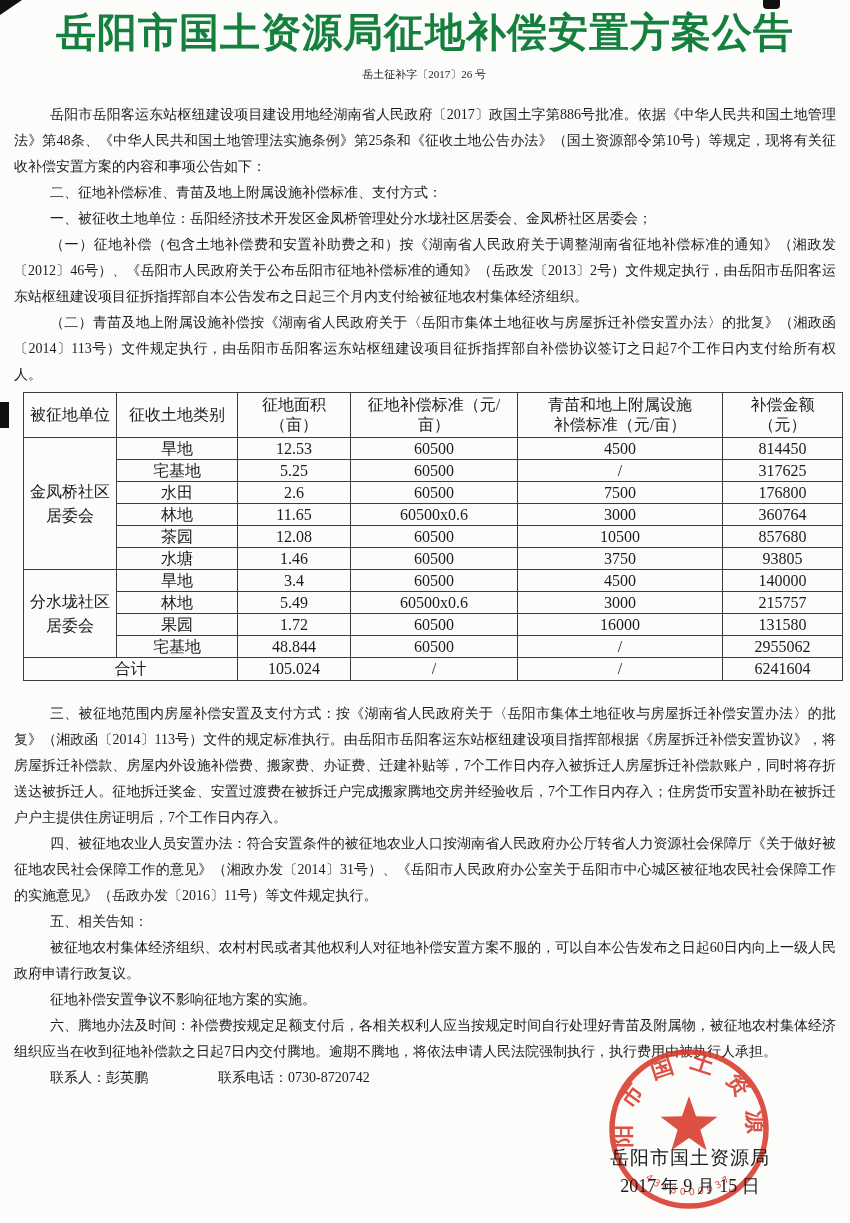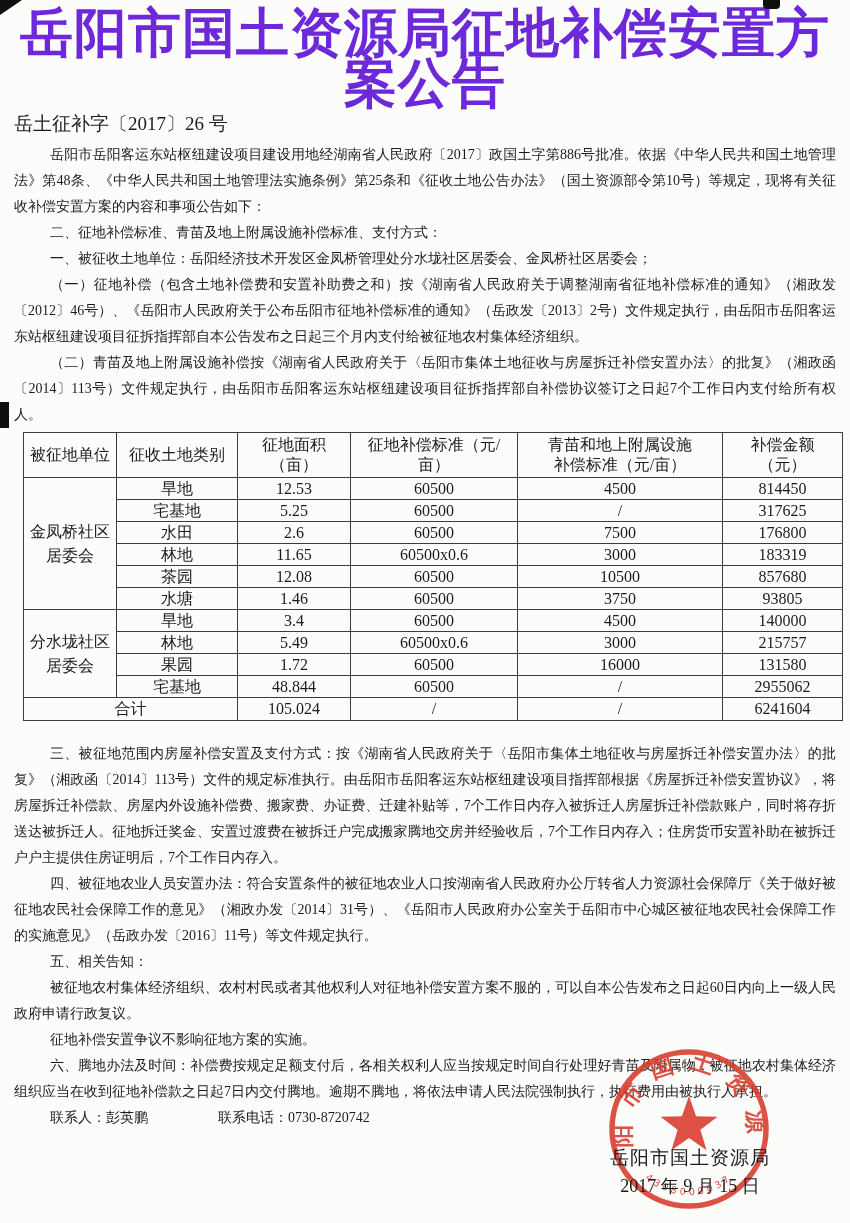--- a/index.html
+++ b/index.html
@@ -9,30 +9,30 @@
     margin:0 auto;
     background:#fcfcfb;
     font-family:"Liberation Serif","DejaVu Serif",serif;
     color:#1b1b1b;
     overflow:hidden;
   }
   .content{padding:8px 14px 0 14px;}
   .doc-title{
     margin:0;
     text-align:center;
-    font-size:53px;
+    font-size:40px;
     line-height:50px;
     font-weight:900;
     letter-spacing:1px;
-    color:#6d28d9;
+    color:#15803d;
   }
   .doc-no{
-    margin:4px 2px 6px 0;
-    text-align:left;
-    font-size:19px;
+    margin:4px 2px 16px 0;
+    text-align:center;
+    font-size:11px;
     line-height:24px;
   }
   .body-text p{
     margin:0;
     font-size:14px;
     line-height:26px;
     text-align:justify;
     text-indent:36px;
   }
   table.comp{
@@ -143,21 +143,21 @@
             <td>2.6</td>
             <td>60500</td>
             <td>7500</td>
             <td>176800</td>
           </tr>
           <tr>
             <td>林地</td>
             <td>11.65</td>
             <td>60500x0.6</td>
             <td>3000</td>
-            <td>183319</td>
+            <td>360764</td>
           </tr>
           <tr>
             <td>茶园</td>
             <td>12.08</td>
             <td>60500</td>
             <td>10500</td>
             <td>857680</td>
           </tr>
           <tr>
             <td>水塘</td>

